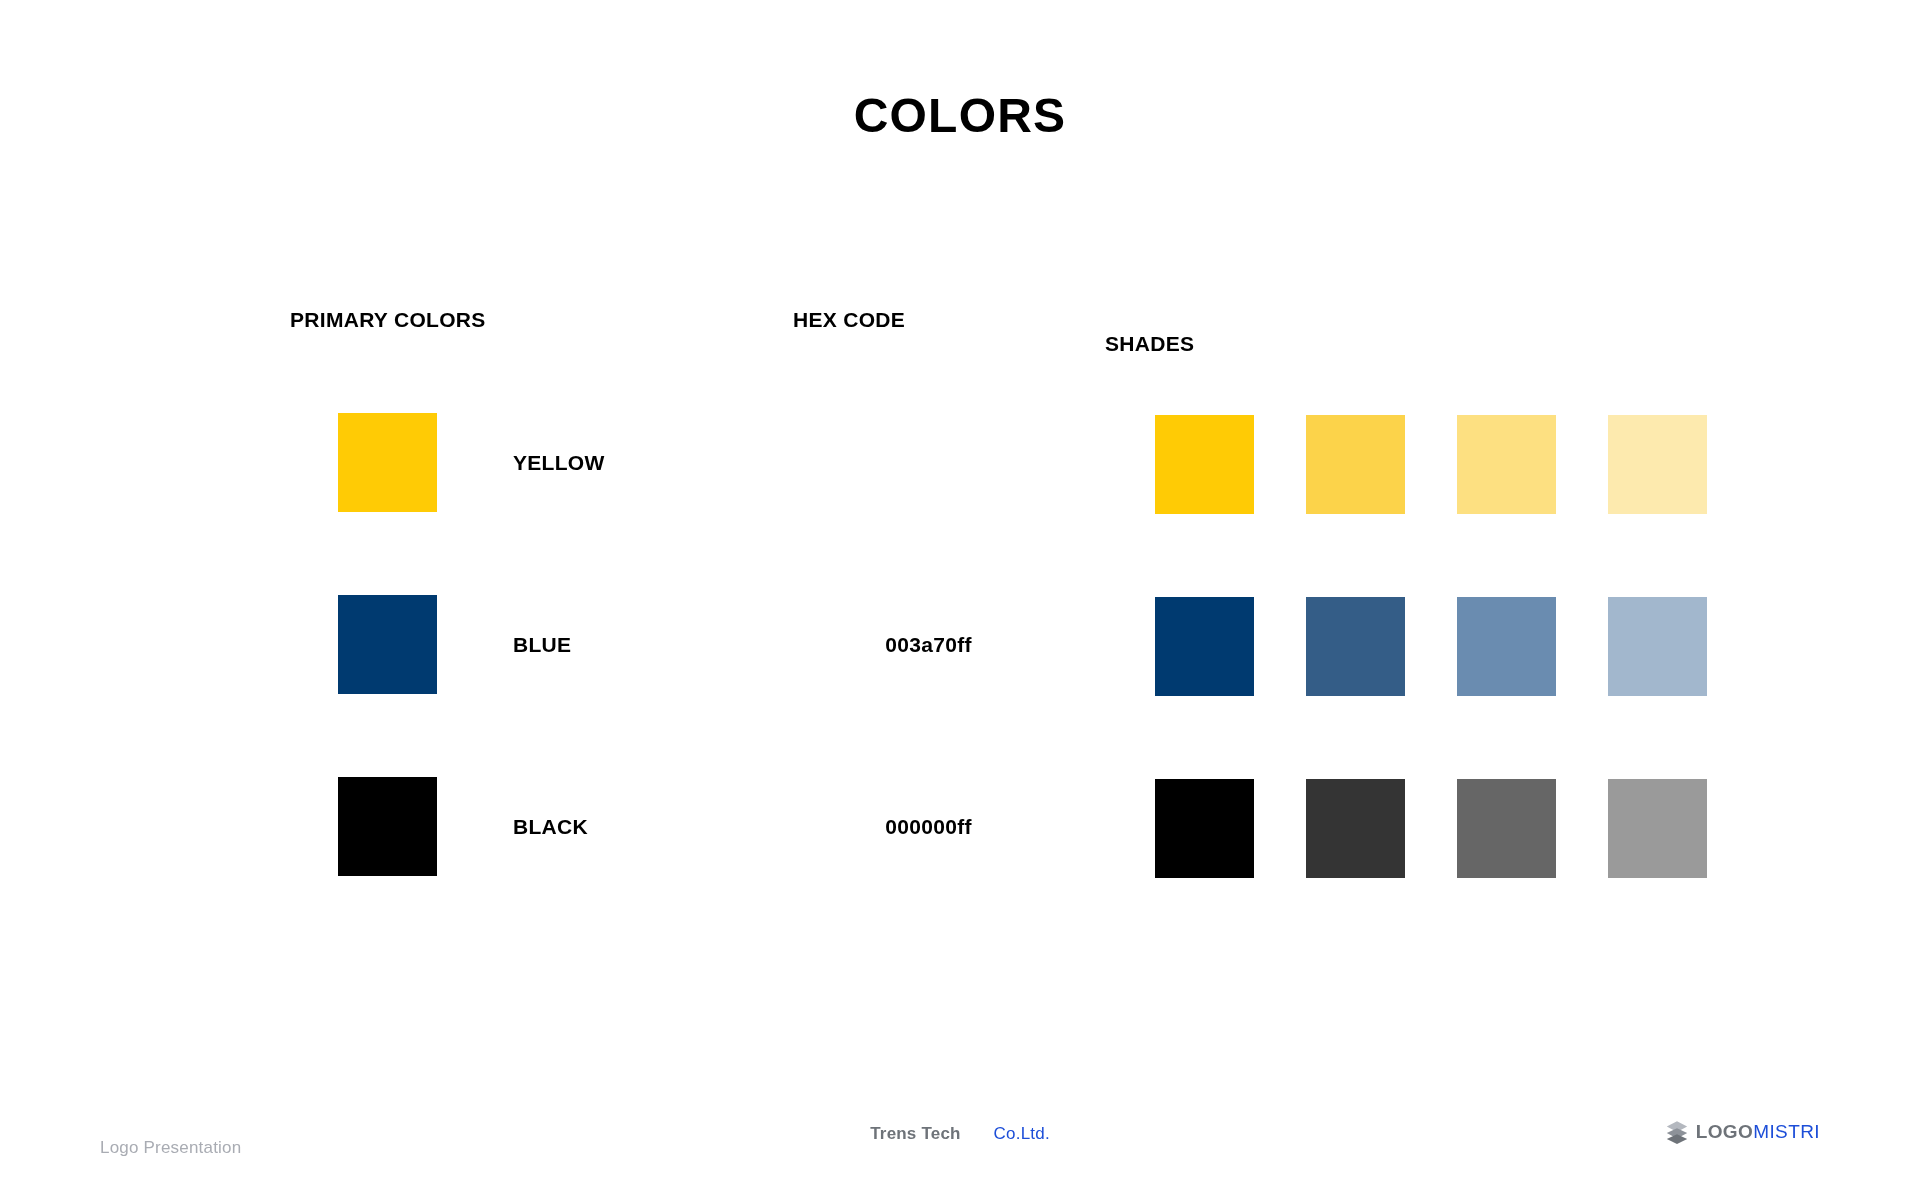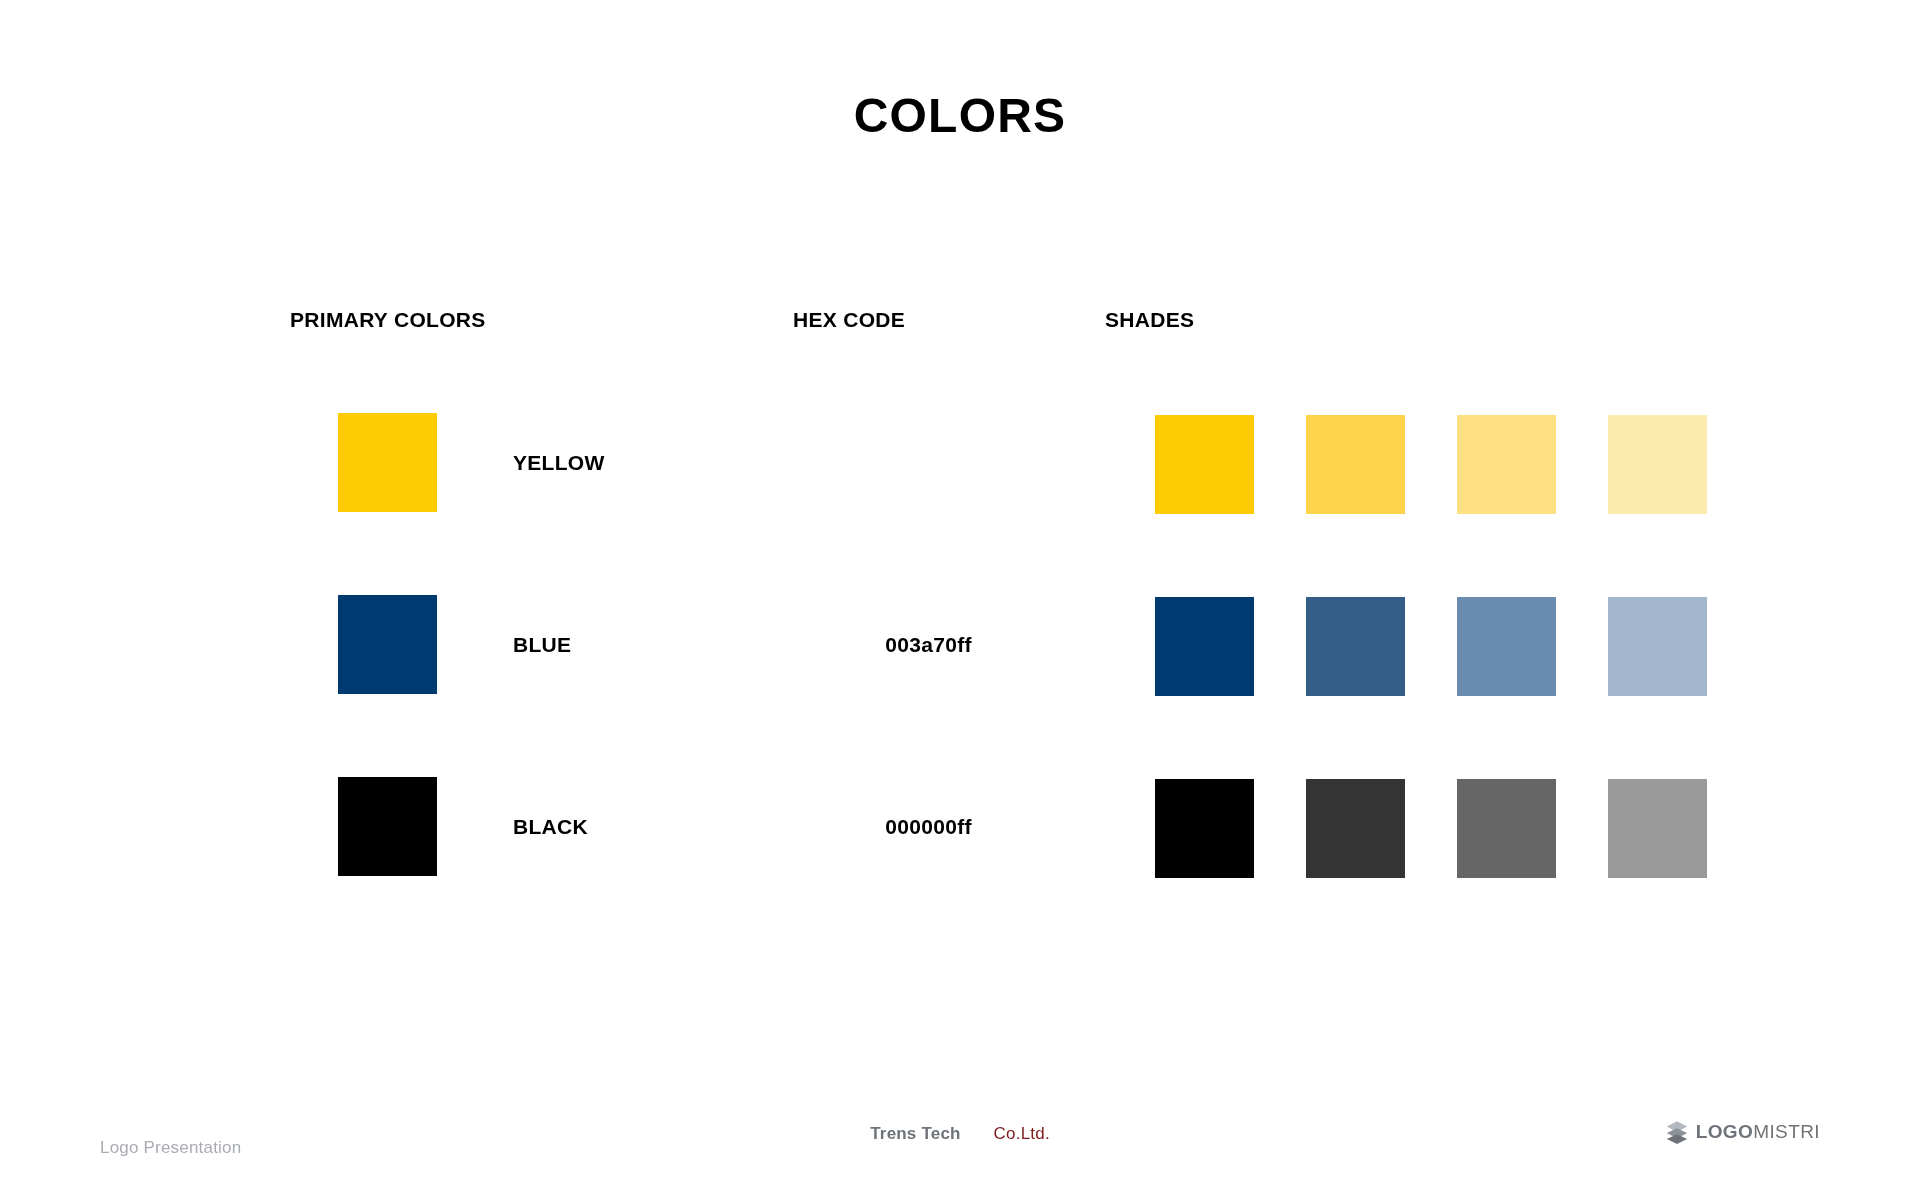--- a/index.html
+++ b/index.html
@@ -43,21 +43,21 @@
   .col-header {
     position: absolute;
     font-size: 21px;
     font-weight: 700;
     letter-spacing: 0.3px;
     color: #000000;
     white-space: nowrap;
   }
   .col-header.c1 { left: 290px; }
   .col-header.c2 { left: 793px; }
-  .col-header.c3 { left: 1105px; }
+  .col-header.c3 { left: 1105px; margin-top: 24px; }
 
   
   .rows {
     position: absolute;
     top: 413px;
     left: 0;
     width: 1920px;
     margin-left: 48px;
   }
   .color-row {
@@ -145,21 +145,21 @@
     letter-spacing: 0.2px;
     white-space: nowrap;
   }
   .footer-center .company {
     font-weight: 700;
     color: #6e7379;
     text-align: right;
   }
   .footer-center .suffix {
     font-weight: 400;
-    color: #7f1d1d;
+    color: #1d4ed8;
     margin-left: 28px;
   }
 
   .footer-logo {
     position: absolute;
     right: 100px;
     top: 22px;
     display: flex;
     align-items: center;
     gap: 6px;
@@ -173,21 +173,21 @@
     font-size: 19px;
     letter-spacing: 0.4px;
     white-space: nowrap;
   }
   .footer-logo .logo-bold {
     font-weight: 700;
     color: #6e7379;
   }
   .footer-logo .logo-light {
     font-weight: 400;
-    color: #737373;
+    color: #1d4ed8;
   }
 </style>
 </head>
 <body>
 
 <div class="slide" style="background-color: rgb(255, 255, 255); border-radius: 8px;">
 
   <div class="title">COLORS</div>
 
   <div class="headers">

